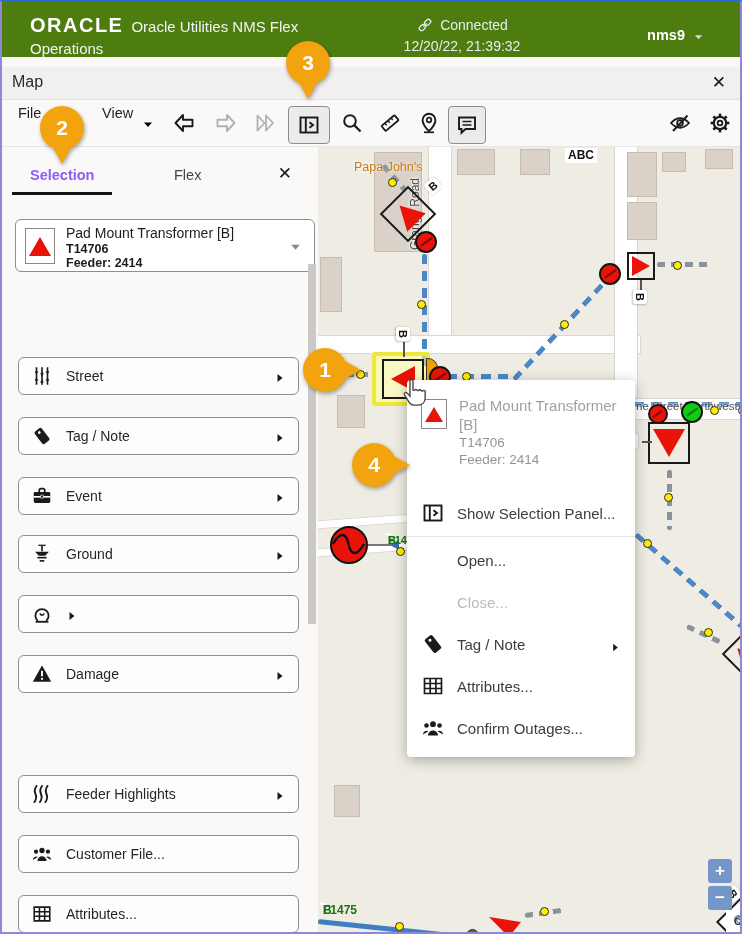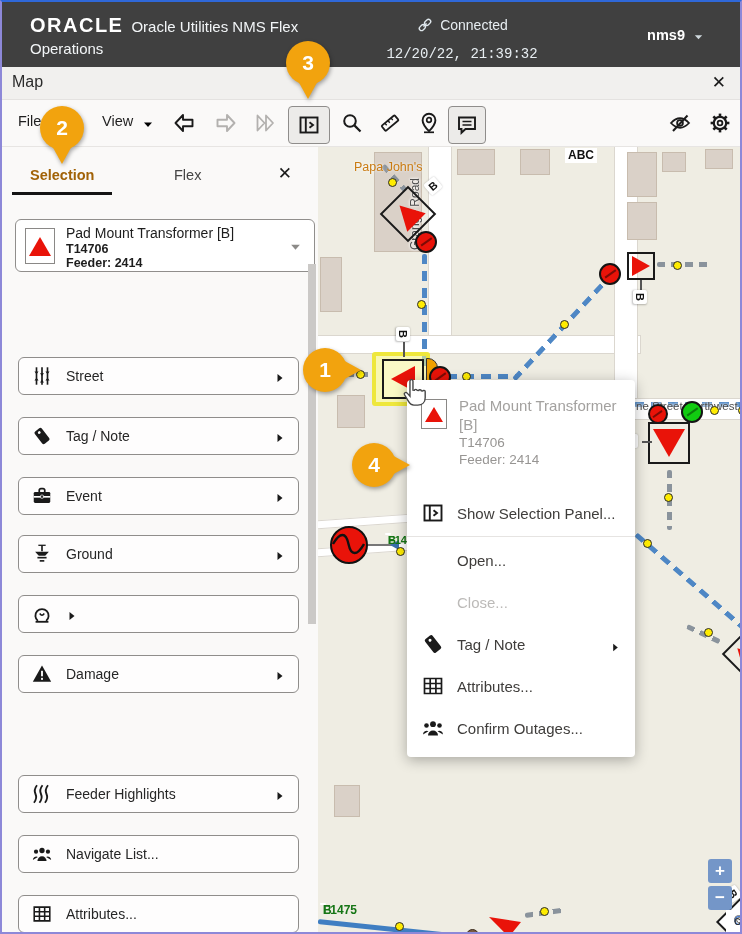--- a/index.html
+++ b/index.html
@@ -1,46 +1,46 @@
 <!DOCTYPE html>
 <html><head>
 <meta charset="utf-8">
 <style>
   html,body{margin:0;padding:0;background:#e8e8ee;}
   *{box-sizing:border-box;}
   #app{position:relative;width:742px;height:934px;overflow:hidden;
        font-family:"Liberation Sans",sans-serif;background:#faf9f8;
        border:2px solid #8d88d8;border-top-color:#2f68d9;}
   
-  .topbar{position:absolute;left:0;top:0;width:100%;height:65px;background:#404040;color:#fff;z-index:3;}
+  .topbar{position:absolute;left:0;top:0;width:100%;height:55px;background:#4d7c0f;color:#fff;z-index:3;}
   .brandwrap{position:absolute;left:28px;top:12px;width:370px;line-height:22px;}
   .brand{font-size:20px;font-weight:bold;letter-spacing:1.5px;margin-right:8px;}
   .apptitle{font-size:15px;color:#f2f5f7;}
   .connwrap{position:absolute;left:370px;top:14px;width:180px;text-align:center;font-size:14px;color:#e7edf1;}
   .connline{display:flex;align-items:center;justify-content:center;gap:6px;}
   .connline .i{width:18px;height:18px;display:inline-block;}
-  .timestamp{margin-top:12px;font-size:14px;font-family:Liberation Mono, monospace;}
+  .timestamp{margin-top:4px;font-size:14px;}
   .userwrap{position:absolute;right:36px;top:25px;font-size:14.5px;font-weight:bold;display:flex;gap:8px;align-items:center;}
   .userwrap .i{width:11px;height:11px;display:inline-block;color:#cfd8dd;}
   
   .maptitlebar{position:absolute;left:0;top:65px;width:100%;height:33px;background:#f1f0ee;border-bottom:1px solid #e4e2e0;z-index:3;}
   .maptitlebar .t{position:absolute;left:10px;top:6px;font-size:16px;color:#2b2b2b;}
   .winclose{position:absolute;right:10px;top:5px;font-size:17px;color:#1a1a1a;cursor:pointer;padding:0 4px;}
   
   .toolbar{position:absolute;left:0;top:98px;width:100%;height:47px;background:#faf9f8;border-bottom:1px solid #e7e5e3;z-index:3;}
-  .tb-text{position:absolute;top:13px;font-size:14.5px;color:#1f1f1f;cursor:pointer;}
+  .tb-text{position:absolute;top:5px;font-size:14.5px;color:#1f1f1f;cursor:pointer;}
   .tb-ic{position:absolute;top:11px;width:24px;height:24px;cursor:pointer;}
   .tb-box{position:absolute;top:104px;height:38px;background:#ecebe9;border:1px solid #8f8d8b;border-radius:4px;display:flex;align-items:center;justify-content:center;cursor:pointer;z-index:3;}
   .tb-box .i{width:24px;height:24px;}
   .caret{display:inline-block;width:12px;height:12px;}
   
   .sidebar{position:absolute;left:0;top:145px;width:316px;bottom:0;background:#faf9f8;z-index:2;}
   .tabs{position:absolute;left:0;top:8px;width:302px;height:42px;}
   .tab{position:absolute;top:12px;font-size:14.5px;cursor:pointer;}
-  .tab.sel{left:28px;font-weight:bold;color:#a16207;}
+  .tab.sel{left:28px;font-weight:bold;color:#8b5cf6;}
   .tab.sel::after{content:"";position:absolute;left:-18px;right:-18px;bottom:-12px;height:3px;background:#141414;}
   .tab.trace{left:172px;color:#454545;}
   .tabclose{position:absolute;right:12px;top:8px;font-size:17px;color:#1a1a1a;cursor:pointer;}
   .devsel{position:absolute;left:13px;top:72px;width:300px;height:53px;background:#fff;border:1px solid #908e8c;border-radius:6px;cursor:pointer;}
   .devsel .ic{position:absolute;left:9px;top:8px;width:30px;height:36px;border:1px solid #8a8886;background:#fff;display:flex;align-items:center;justify-content:center;}
   .redtri-up{width:0;height:0;border-left:11px solid transparent;border-right:11px solid transparent;border-bottom:19px solid #e91309;}
   .devsel .t1{position:absolute;left:50px;top:5px;font-size:14px;color:#1d1d1d;}
   .devsel .t2{position:absolute;left:50px;top:22px;font-size:12.5px;font-weight:bold;color:#1d1d1d;}
   .devsel .t3{position:absolute;left:50px;top:36px;font-size:12.5px;font-weight:bold;color:#1d1d1d;}
   .devsel .car{position:absolute;right:12px;top:20px;width:13px;height:13px;color:#8c8a88;}
@@ -312,21 +312,21 @@
     <div class="sbtn" style="top:688px">
       <span class="i"><svg viewBox="0 0 24 24" width="100%" height="100%">
             <g fill="#1a1a1a">
               <circle cx="5.5" cy="9.5" r="2.3"></circle>
               <circle cx="18.5" cy="9.5" r="2.3"></circle>
               <circle cx="12" cy="8.2" r="2.9"></circle>
               <path d="M2 18.5 a3.8 3.8 0 0 1 5.5-3.3 z M22 18.5 a3.8 3.8 0 0 0-5.5-3.3 z"></path>
               <path d="M7 19.5 a5 5 0 0 1 10 0 z"></path>
             </g>
           </svg></span>
-      <span class="lb">Navigate List...</span>
+      <span class="lb">Customer File...</span>
     </div>
     <div class="sbtn" style="top:748px">
       <span class="i"><svg viewBox="0 0 24 24" width="100%" height="100%">
             <path d="M3.5 4.5 h17 v15 h-17 z M3.5 9.5 h17 M3.5 14.5 h17 M9.2 4.5 v15 M14.9 4.5 v15" fill="none" stroke="#1a1a1a" stroke-width="1.7"></path>
           </svg></span>
       <span class="lb">Attributes...</span>
     </div>
     <div class="vscroll"></div>
   </div>
 

